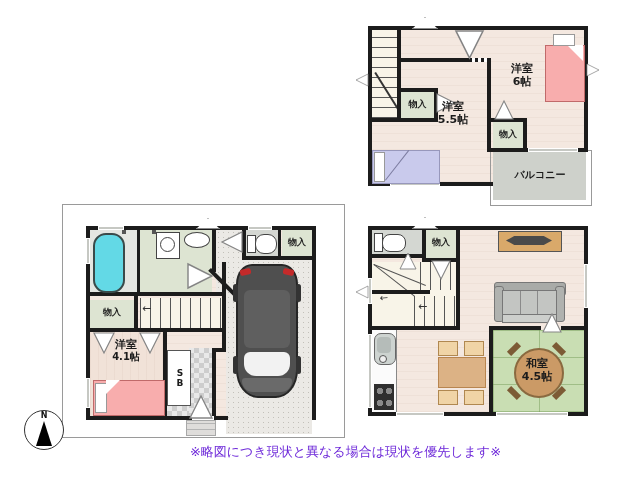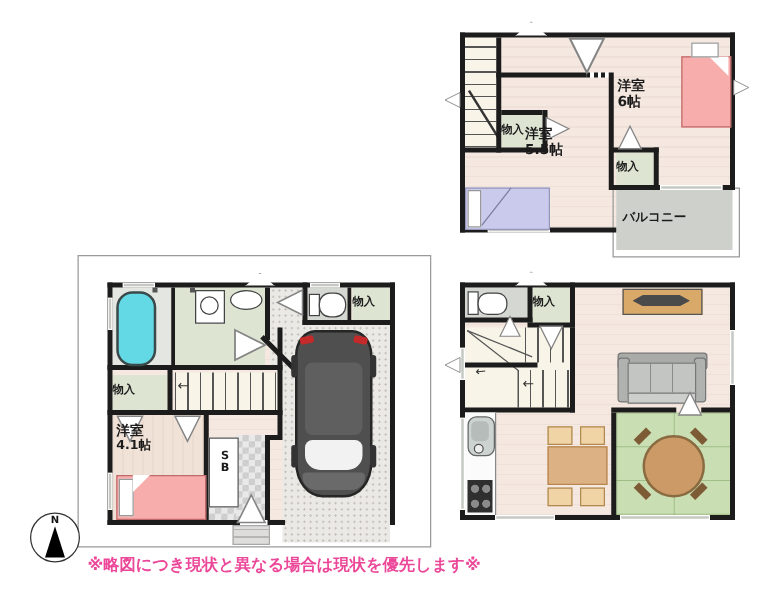--- a/index.html
+++ b/index.html
@@ -23,31 +23,31 @@
         background-image:linear-gradient(rgba(110,150,80,.45) 1px,transparent 1px),
                          linear-gradient(90deg,rgba(110,150,80,.45) 1px,transparent 1px);
         background-size:46px 27px;}
   .checker{background-color:#e9e9e9;
         background-image:linear-gradient(45deg,#cdcdcd 25%,transparent 25% 75%,#cdcdcd 75%),
                          linear-gradient(45deg,#cdcdcd 25%,transparent 25% 75%,#cdcdcd 75%);
         background-size:10px 10px;background-position:0 0,5px 5px;}
   .pale{background:var(--pale);}
   .treadV{background-image:repeating-linear-gradient(90deg,#555 0 1px,transparent 1px 10px);}
   .treadH{background-image:repeating-linear-gradient(0deg,#555 0 1px,transparent 1px 10px);}
-  .rlabel{position:absolute;text-align:left;font-weight:bold;color:#1c1c1c;line-height:1.2;}
+  .rlabel{position:absolute;text-align:center;font-weight:bold;color:#1c1c1c;line-height:1.2;}
   .rlabel span{display:block;}
   .small{font-size:9px;}
   .mid{font-size:11px;}
   .door{position:absolute;overflow:visible;}
   .door polygon{fill:#fff;stroke:#858585;stroke-width:1.2;}
   .vent{position:absolute;background:#fff;border:1px solid #8a8a8a;
         clip-path:polygon(0 100%,50% 0,100% 100%);}
   .bedfold{position:absolute;background:#fff;}
   .boundary{position:absolute;border:1px solid #9a9a9a;background:#fff;}
-  .note{position:absolute;font-weight:bold;font-size:13px;color:#ec4899;}
+  .note{position:absolute;font-weight:normal;font-size:13px;color:#6d28d9;text-align:center;}
 </style>
 </head>
 <body>
 
 <div id="plan">
 
   <div class="boundary" style="left:62px;top:204px;width:281px;height:232px;"></div>
 
   <div class="floor wood" style="left:90px;top:230px;width:222px;height:186px;"></div>
   <div class="floor conc" style="left:226px;top:260px;width:86px;height:174px;"></div>
@@ -292,20 +292,24 @@
   <svg class="door" style="left:400px;top:253px;width:16px;height:16px;transform:rotate(-90deg);" viewBox="0 0 20 20">
       <polygon points="0,0 20,10 0,20"></polygon>
     </svg>
   <svg class="door" style="left:543px;top:314px;width:18px;height:18px;transform:rotate(-90deg);" viewBox="0 0 20 20">
       <polygon points="0,0 20,10 0,20"></polygon>
     </svg>
 
   <div class="rlabel small" style="left:426px;top:237px;width:30px;">
     <span>物入</span>
     </div>
+  <div class="rlabel" style="left:510px;top:357px;width:54px;">
+    <span class="mid">和室</span>
+    <span class="mid">4.5帖</span>
+    </div>
 
   <div class="abs" style="left:24px;top:410px;width:38px;height:38px;border:1.5px solid #333;border-radius:50%;background:#fff;">
     <div class="abs" style="left:0;top:0;width:38px;text-align:center;font-size:8px;font-weight:bold;color:#111;">N</div>
     <div class="abs" style="left:50%;bottom:3px;transform:translateX(-50%);width:0;height:0;
                 border-left:8px solid transparent;border-right:8px solid transparent;border-bottom:25px solid #000;"></div>
   </div>
 
   <div class="note" style="left:70px;right:0;top:443px;">※略図につき現状と異なる場合は現状を優先します※</div>
 
 </div>

